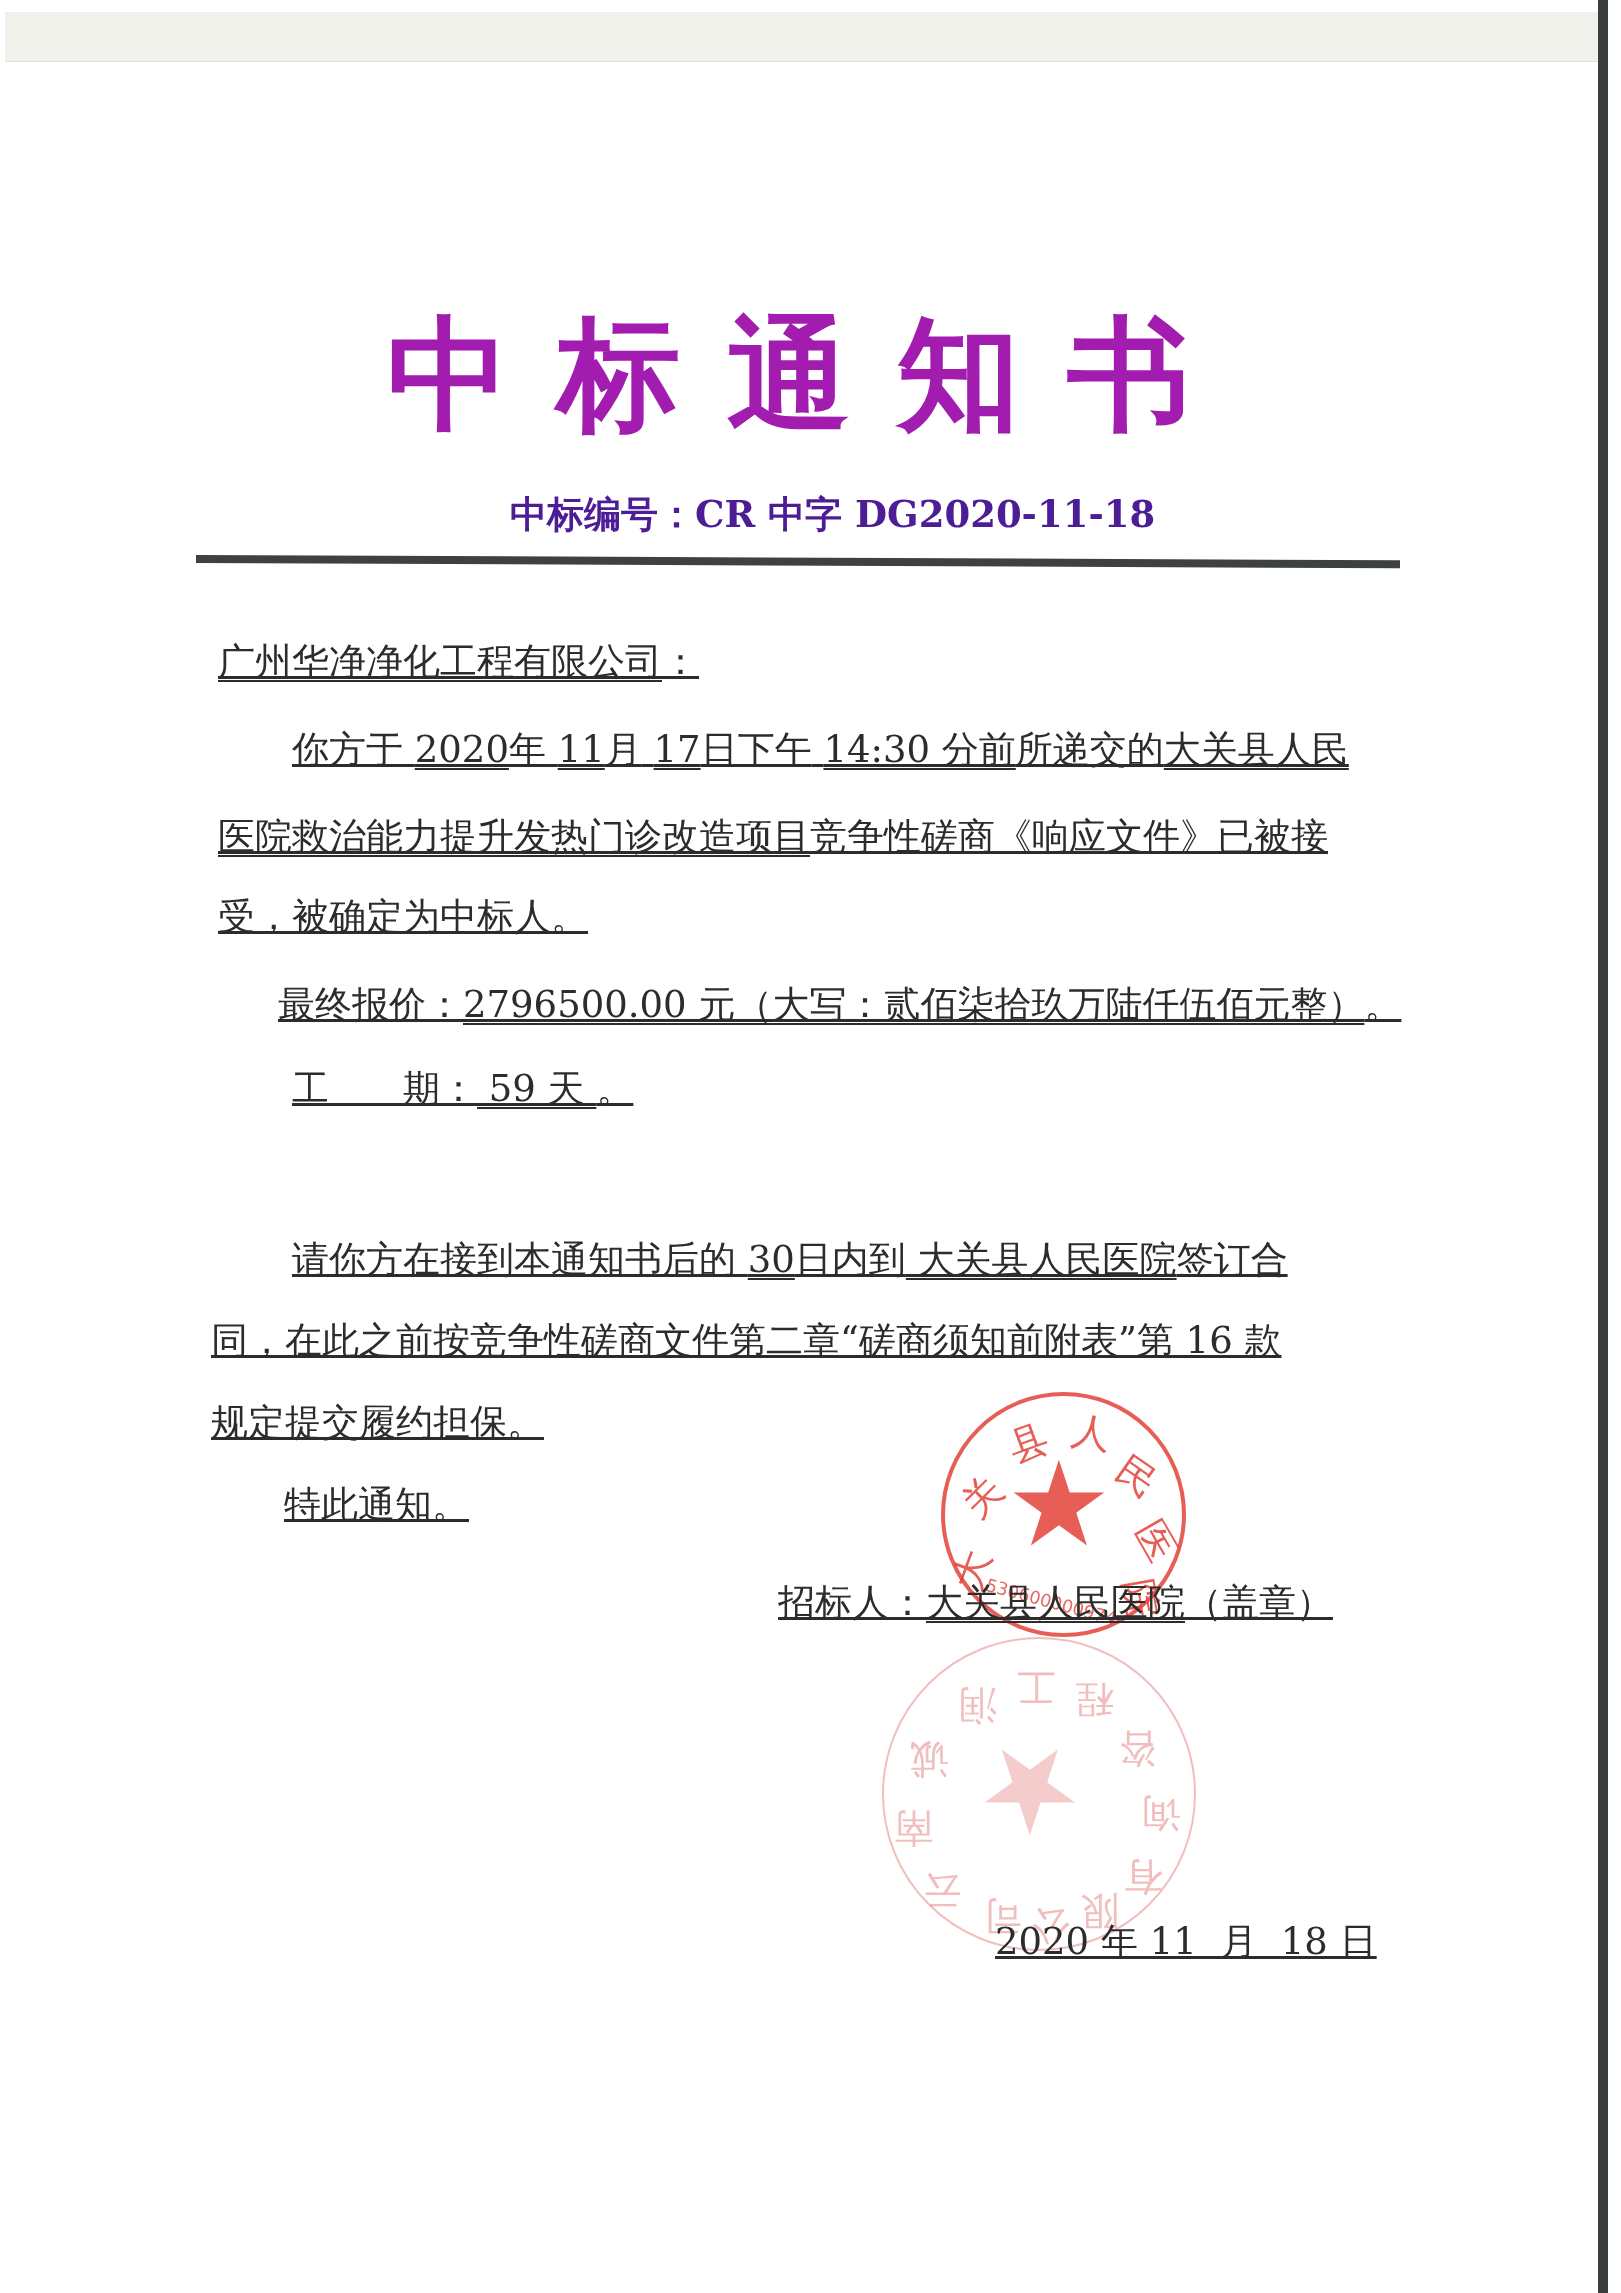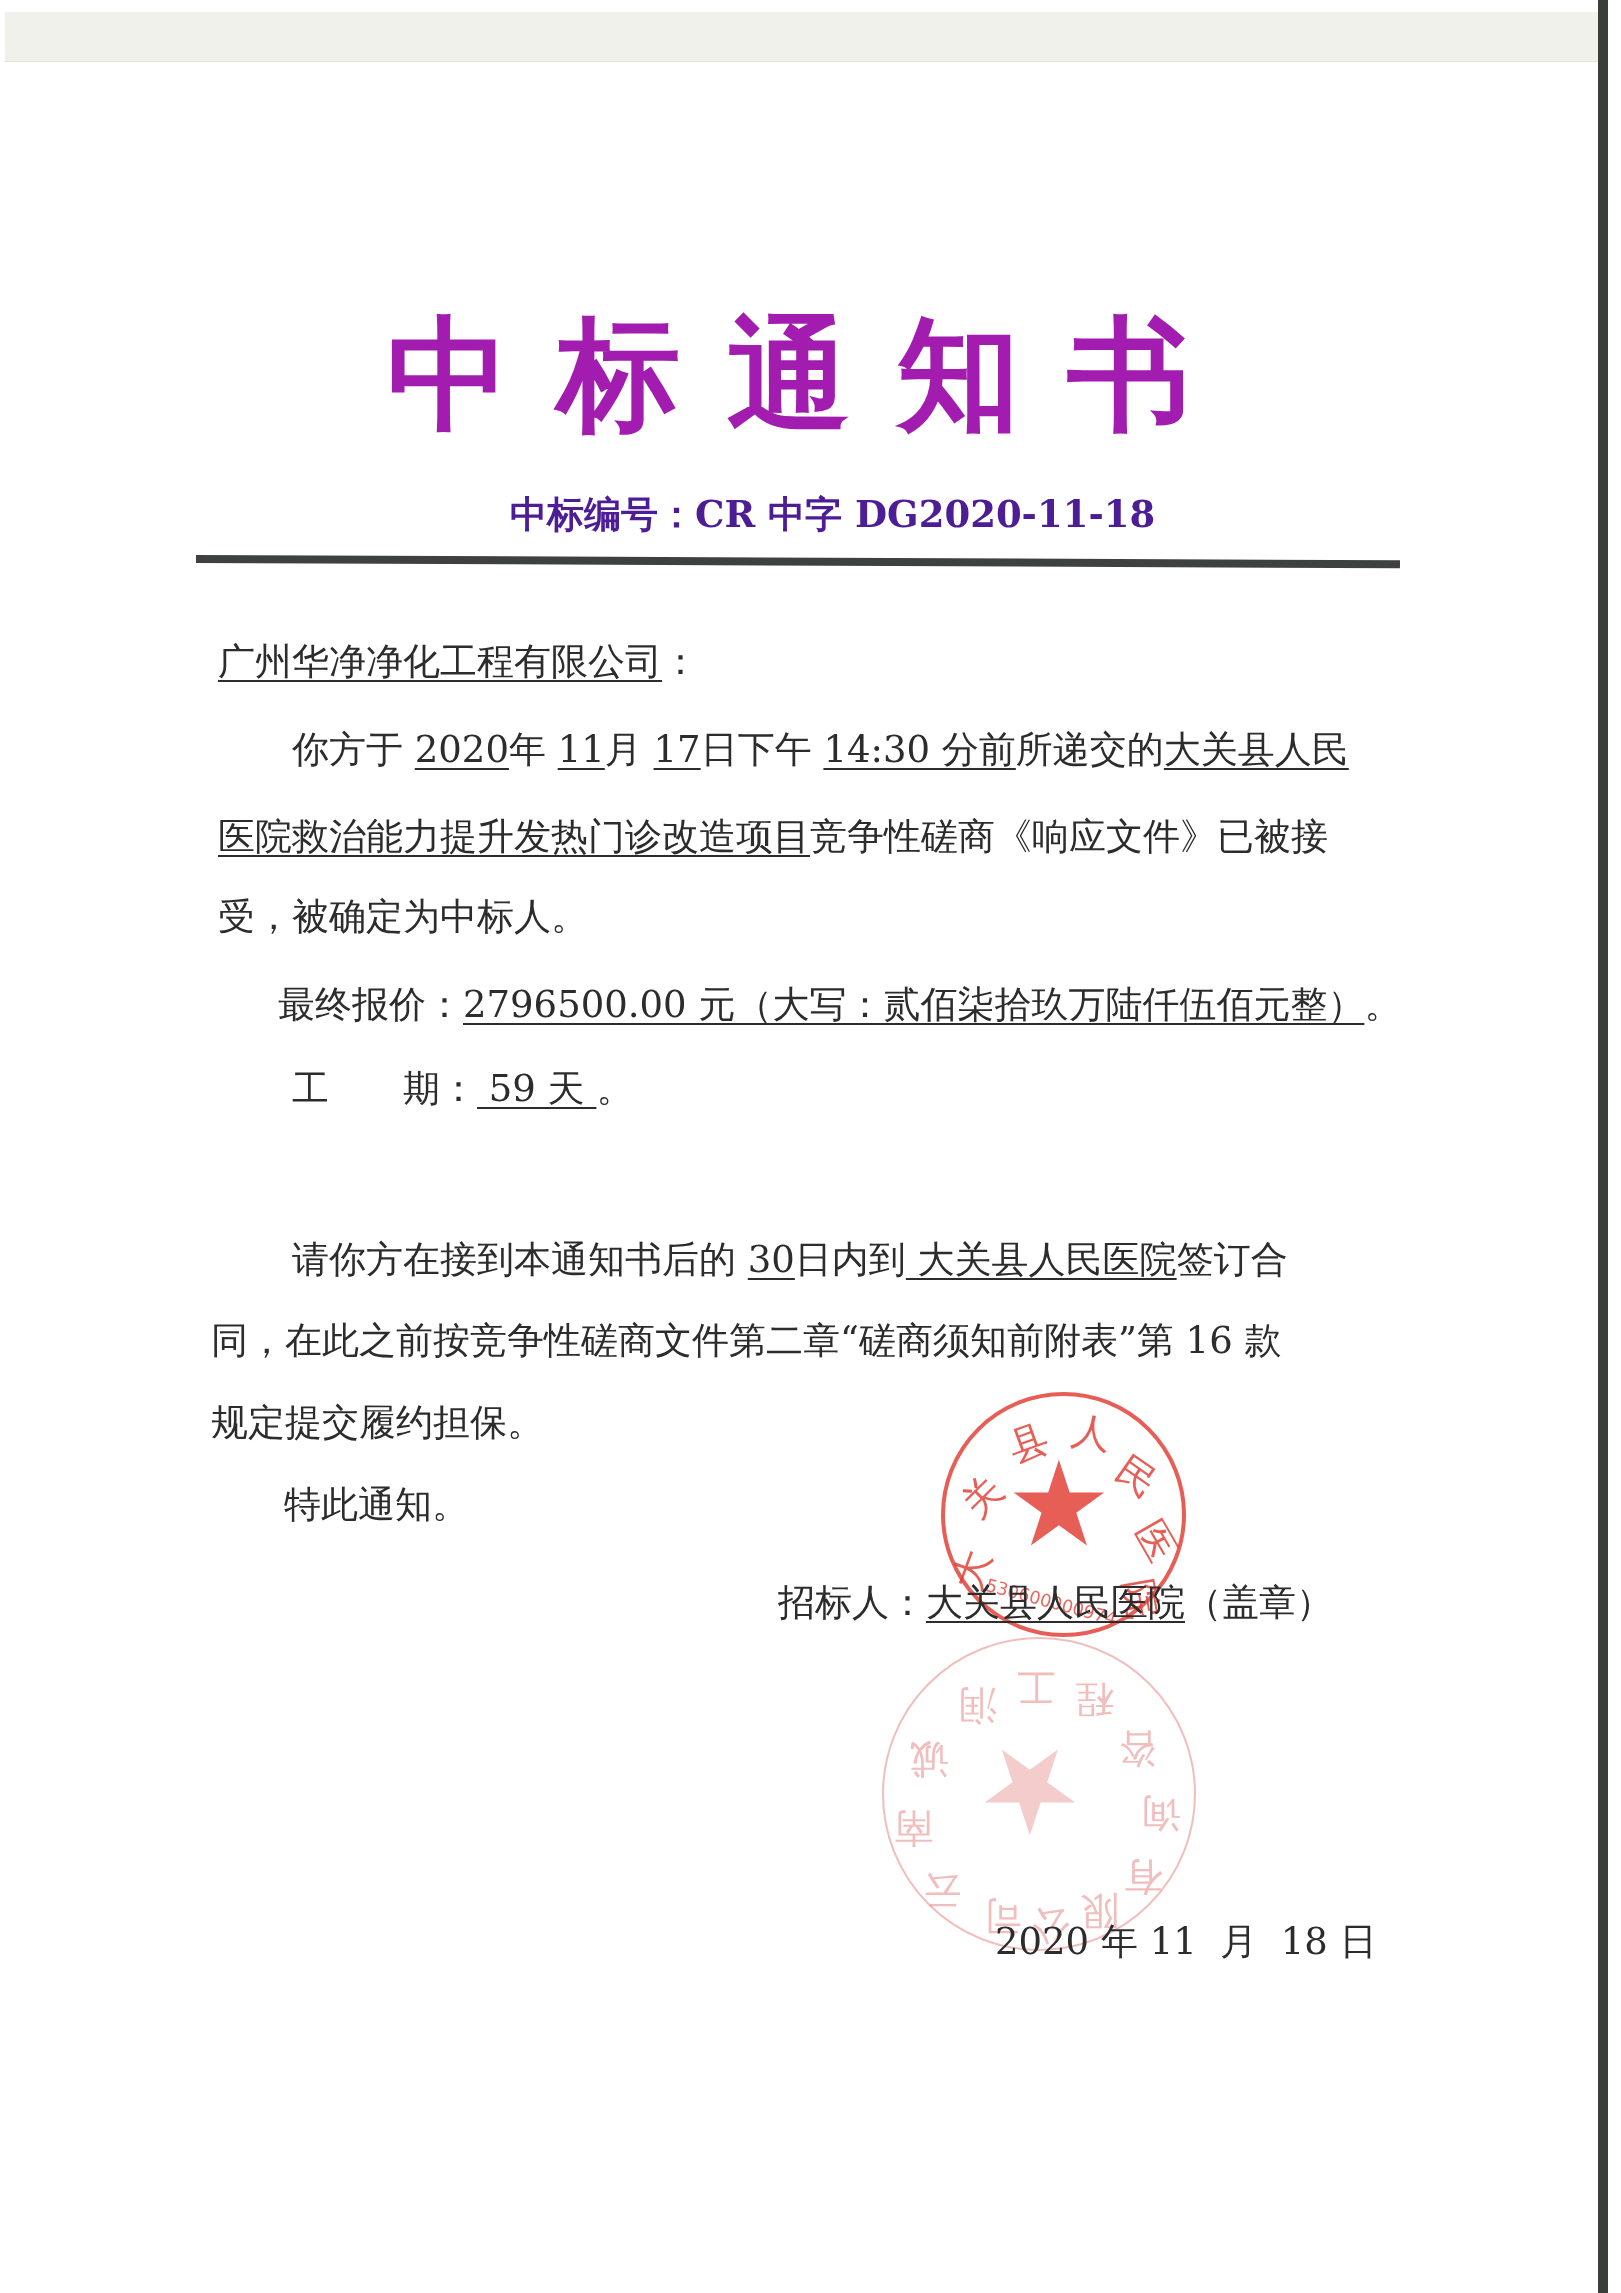--- a/index.html
+++ b/index.html
@@ -20,21 +20,21 @@
   .abs { position: absolute; white-space: nowrap; }
   .title {
     left: 387px; top: 294px; font-size: 123px; letter-spacing: 47px;
     font-family: "DejaVu Sans", "Liberation Sans", sans-serif; font-weight: bold; color: #a21caf;
   }
   .bid-no { left: 510px; top: 490px; font-size: 37px; color: #4c1d95; font-weight: bold; }
   .rule {
     position: absolute; left: 196px; top: 555px; width: 1204px; height: 7.8px;
     background: #3d4240; transform: rotate(0.25deg); transform-origin: left center;
   }
-  .line { font-size: 37px; line-height: 45px; color: #2c2c2c; }
+  .line { font-size: 37px; line-height: 45px; color: #2c2c2c; text-decoration: underline; }
   .u { text-decoration: underline; text-underline-offset: 5.9px; text-decoration-thickness: 2px; }
   .stamp {
     position: absolute; border-radius: 50%; border: 4.9px solid; box-sizing: border-box;
   }
   .stamp1 { left: 941px; top: 1392px; width: 245px; height: 245px; border-color: rgba(226,66,56,0.85); }
   .stamp2 { left: 882px; top: 1637px; width: 314px; height: 314px; border-color: rgba(225,110,110,0.45); border-width: 2.9px; }
   .star { position: absolute; font-size: 118px; line-height: 118px; }
   .stamp1 .star { left: 61px; top: 49px; color: rgba(226,66,56,0.85); }
   .stamp2 .star { left: 93px; top: 93px; color: rgba(225,110,110,0.35); transform: rotate(180deg); }
   .stamp-ch { position: absolute; font-size: 39px; font-family: "DejaVu Sans", sans-serif; }

